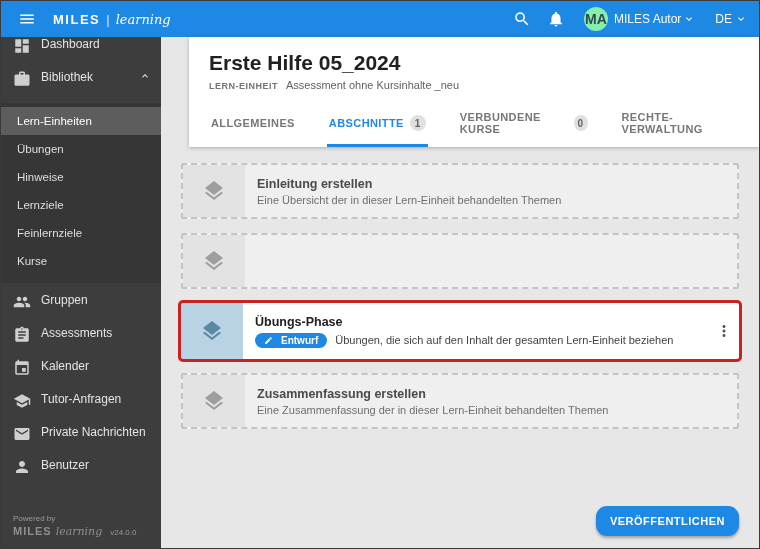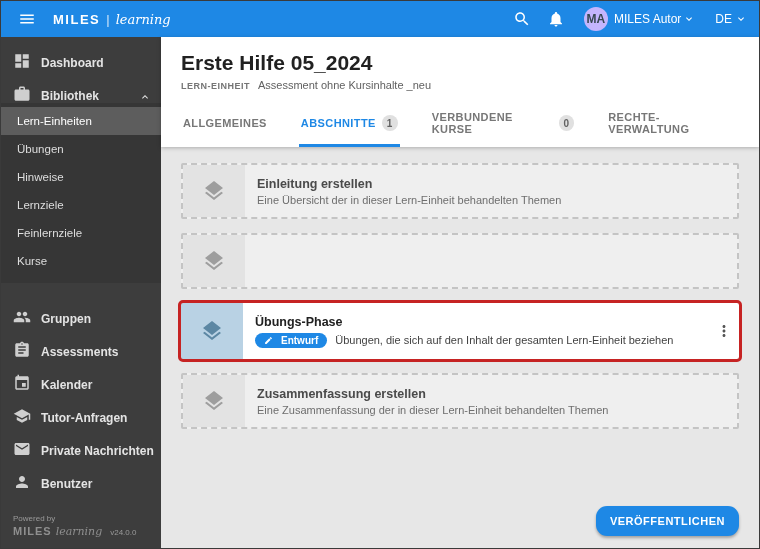--- a/index.html
+++ b/index.html
@@ -11,47 +11,47 @@
   .topbar { height:36px; min-height:36px; background:#1e88e5; color:#fff; display:flex; align-items:center; padding:0 12px; }
   .icon-btn { display:flex; align-items:center; justify-content:center; width:28px; height:28px; cursor:pointer; }
   .ic { width:18px; height:18px; fill:currentColor; display:block; }
   .ic-xs { width:12px; height:12px; fill:currentColor; display:block; }
   .brand { display:flex; align-items:baseline; margin-left:12px; gap:6px; }
   .brand-main { font-weight:bold; font-size:13px; letter-spacing:1.5px; }
   .brand-div { font-weight:300; opacity:.8; font-size:13px; }
   .brand-script { font-family:"DejaVu Serif", serif; font-style:italic; font-size:13px; }
   .topbar-spacer { flex:1; }
   .topbar-right { display:flex; align-items:center; gap:6px; }
-  .avatar { width:24px; height:24px; border-radius:50%; background:#c4b5fd; color:#37474f; font-size:12px; font-weight:bold; display:flex; align-items:center; justify-content:center; margin-left:8px; }
+  .avatar { width:24px; height:24px; border-radius:50%; background:#86efac; color:#37474f; font-size:14px; font-weight:bold; display:flex; align-items:center; justify-content:center; margin-left:8px; }
   .user-name { font-size:12px; margin:0 2px 0 6px; }
   .lang { font-size:12px; margin-left:14px; display:flex; align-items:center; gap:3px; cursor:pointer; }
   .user-menu { display:flex; align-items:center; cursor:pointer; }
 
   
   .app-body { flex:1; display:flex; min-height:0; }
 
   
   .sidebar { width:160px; min-width:160px; background:#3d3d3d; color:#e4e4e4; display:flex; flex-direction:column; font-size:12px; overflow:hidden; }
-  .side-item { height:33px; display:flex; align-items:flex-end; gap:10px; padding:0 10px 0 12px; cursor:pointer;font-weight:bold; }
+  .side-item { height:33px; display:flex; align-items:flex-start; gap:10px; padding:0 10px 0 12px; cursor:pointer; }
   .side-icon { width:18px; display:flex; justify-content:center; color:#cfcfcf; }
   .side-label { flex:1; white-space:nowrap; }
   .side-sub { background:#363636; padding:4px 0 8px; }
   .sub-item { height:28px; display:flex; align-items:center; padding-left:16px; font-size:11.5px; color:#dedede; cursor:pointer; }
   .sub-item.selected { background:#5d5d5d; color:#fff;text-align:center; }
   .side-group2 { margin-top:10px; }
   .side-footer { margin-top:auto; padding:8px 12px 10px; color:#9a9a9a; }
   .powered { font-size:8px; margin-bottom:2px; }
   .foot-brand { display:flex; align-items:baseline; gap:4px; }
   .foot-miles { font-weight:bold; font-size:11px; letter-spacing:1px; color:#8f8f8f; }
   .foot-script { font-family:"DejaVu Serif", serif; font-style:italic; font-size:11px; color:#8f8f8f; }
   .foot-ver { font-size:8px; margin-left:4px; }
 
   
   .main { flex:1; display:flex; flex-direction:column; min-width:0; background:#e7e7e7; }
-  .main-header { background:#fff; padding:14px 20px 0; box-shadow:0 1px 4px rgba(0,0,0,.25); position:relative; z-index:2; }
+  .main-header { background:#fff; padding:14px 20px 0; box-shadow:0 1px 4px rgba(0,0,0,.25); position:relative; z-index:2;margin-left:28px; }
   .page-title { font-size:21px; font-weight:bold; color:#212121; }
   .subtitle { margin-top:4px; display:flex; align-items:baseline; gap:8px; }
   .subtitle-type { font-size:9px; font-weight:bold; letter-spacing:.5px; color:#757575; }
   .subtitle-name { font-size:11px; color:#616161; }
   .tabs { display:flex; gap:30px; margin-top:14px; }
   .tab { display:flex; align-items:center; gap:6px; font-size:11px; font-weight:bold; letter-spacing:.4px; color:#777; padding:6px 2px 9px; border-bottom:3px solid transparent; cursor:pointer; }
   .tab.active { color:#1e88e5; border-bottom-color:#1e88e5; }
   .tab-badge { width:16px; height:16px; border-radius:50%; background:#e0e0e0; color:#616161; font-size:10px; font-weight:bold; display:flex; align-items:center; justify-content:center; }
 
   

